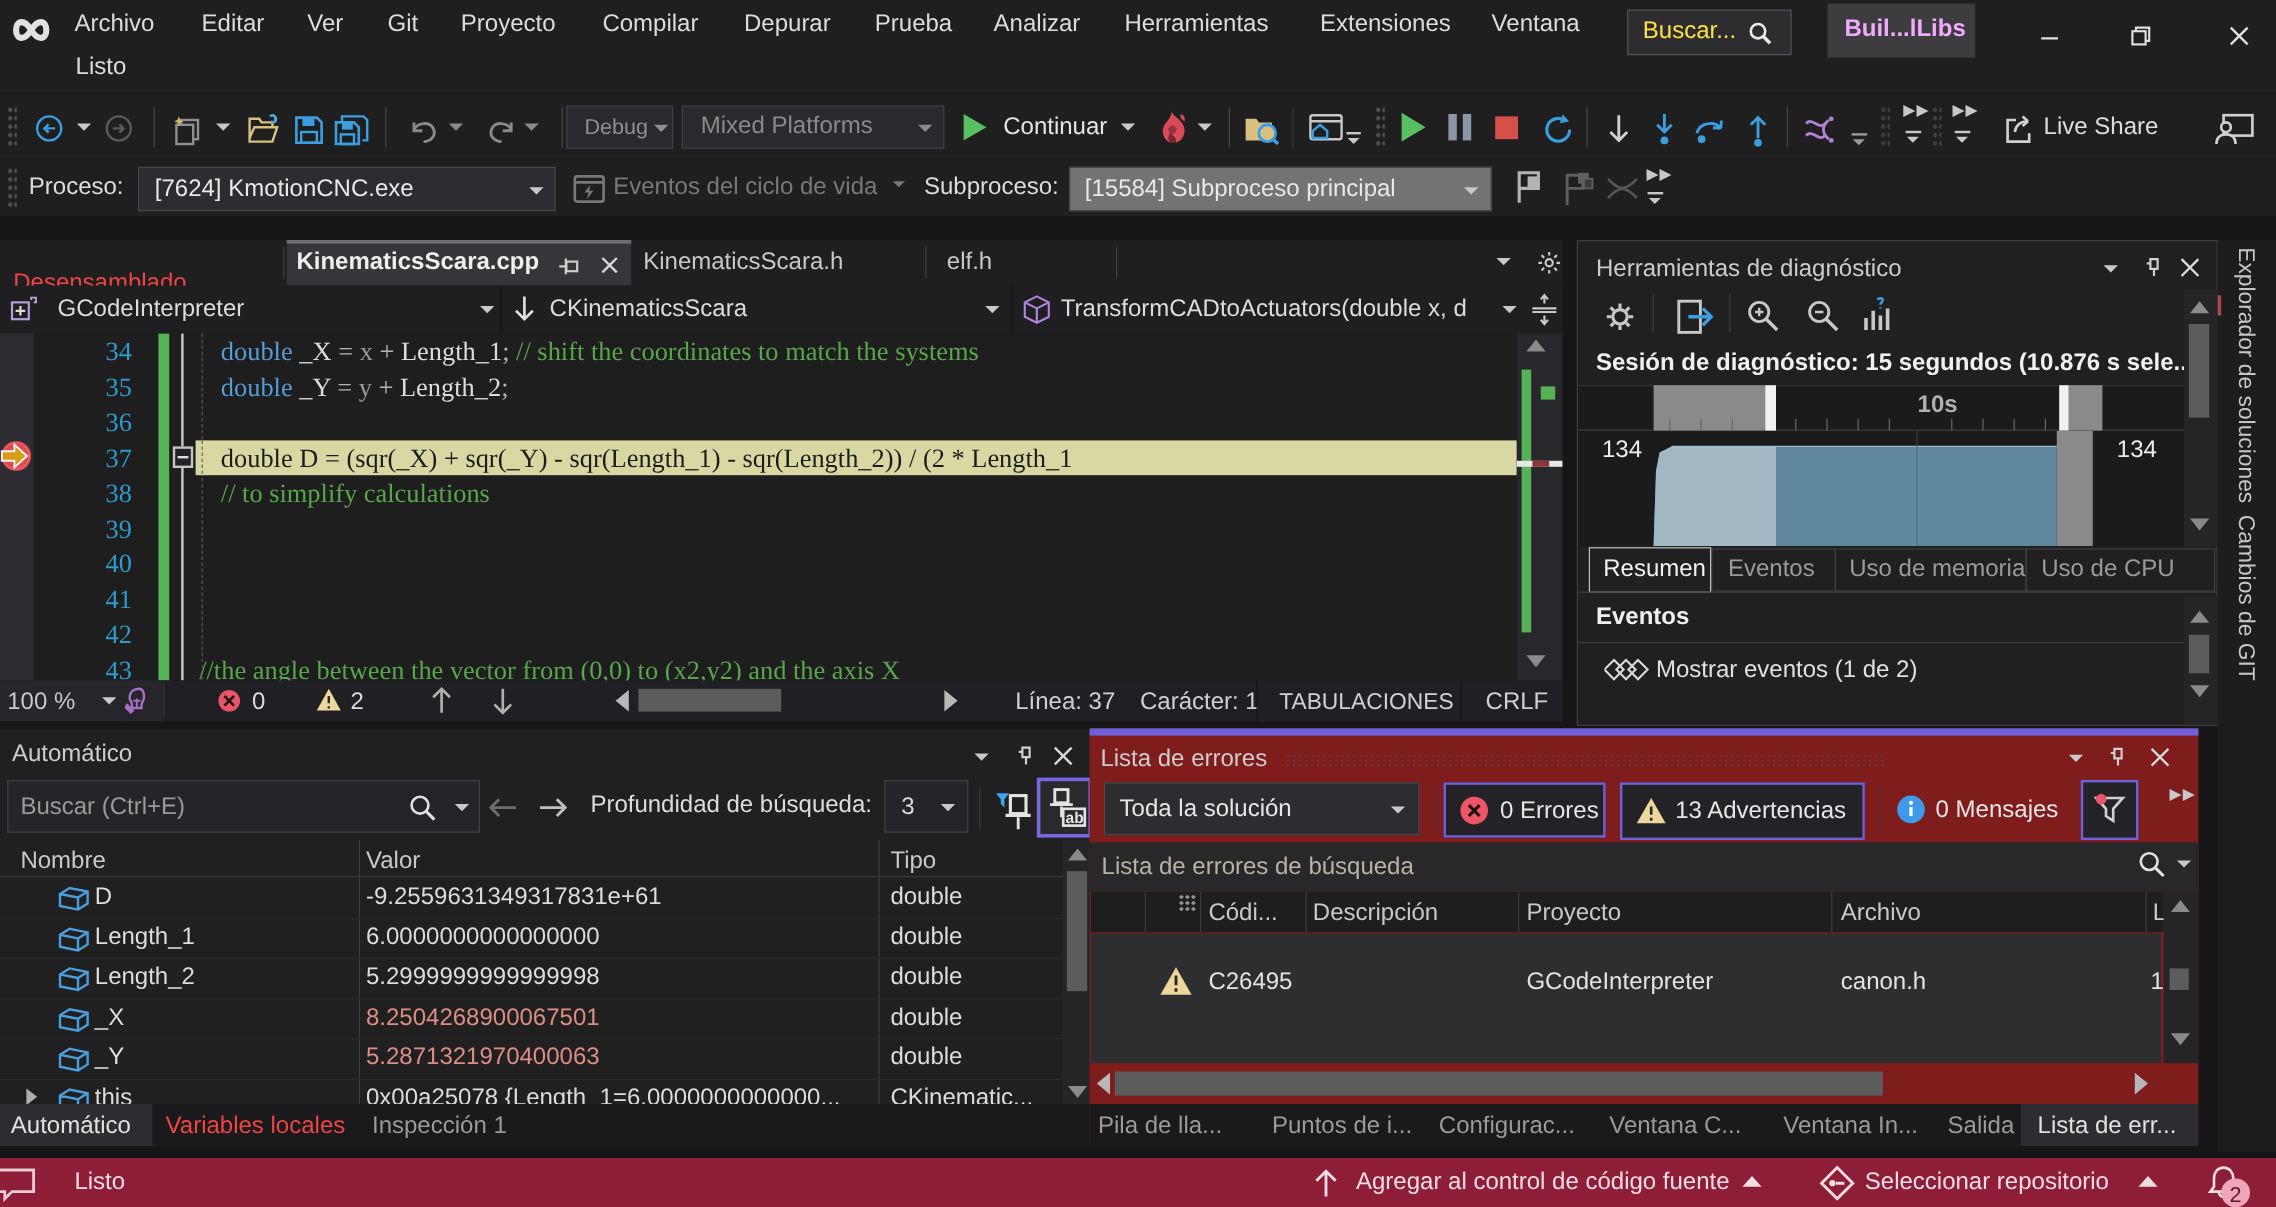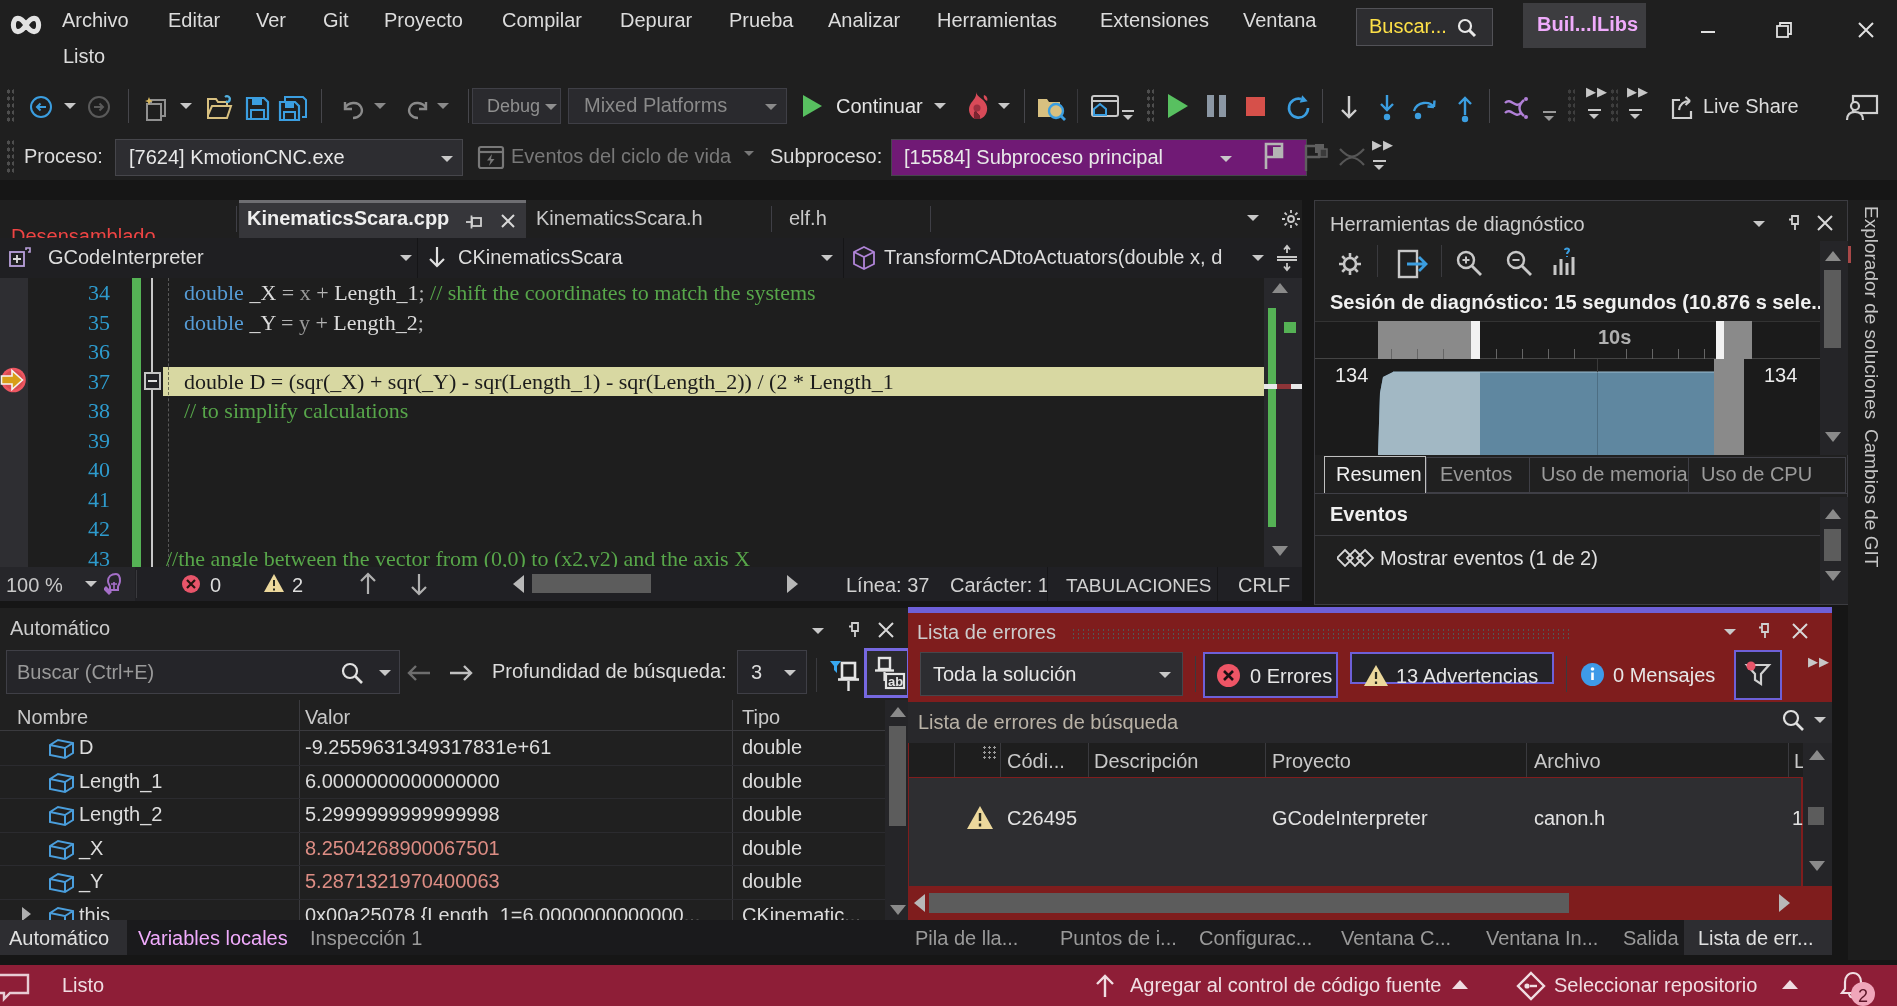--- a/index.html
+++ b/index.html
@@ -192,21 +192,21 @@
     <div class="cd" style="left:325px;top:16px;border-top-color:#c8c8c8"></div>
   </div>
   <svg class="abs" style="left:477px;top:10px" width="28" height="28" viewBox="0 0 28 28">
       <rect x="2" y="4" width="24" height="21" rx="2" fill="none" stroke="#787878" stroke-width="2.2"></rect>
       <path d="M2 9 L26 9" stroke="#787878" stroke-width="2.2"></path>
       <path d="M15 11 L10 17.5 L13.5 17.5 L12 23 L17.5 16 L14 16 Z" fill="#787878"></path>
     </svg>
   <div class="txt" style="left:511px;top:11px;color:#787878">Eventos del ciclo de vida</div>
   <div class="cd" style="left:744px;top:18px;border-top-color:#787878;border-left-width:5px;border-right-width:5px;border-top-width:5px"></div>
   <div class="txt" style="left:770px;top:11px;color:#dcdcdc">Subproceso:</div>
-  <div class="box" style="left:891px;top:6px;width:416px;height:37px;background:#701a75;border-color:#46464b">
+  <div class="box" style="left:891px;top:6px;width:352px;height:37px;background:#737373;border-color:#46464b">
     <span class="txt" style="left:12px;top:5px;color:#e8e8e8">[15584] Subproceso principal</span>
     <div class="cd" style="left:328px;top:16px;border-top-color:#c8c8c8"></div>
   </div>
   <svg class="abs" style="left:1259px;top:7px" width="32" height="32" viewBox="0 0 32 32">
       <path d="M7 29 L7 4 L23 4 L23 17 L7 17" fill="none" stroke="#b4b4b4" stroke-width="2.6"></path>
       <rect x="14" y="7" width="9" height="10" fill="#b4b4b4"></rect>
     </svg>
   <svg class="abs" style="left:1299px;top:9px" width="32" height="32" viewBox="0 0 32 32">
       <path d="M7 29 L7 4 L20 4 L20 15 L7 15" fill="none" stroke="#5f5f5f" stroke-width="2.4"></path>
       <rect x="16" y="2" width="9" height="9" fill="#5f5f5f"></rect>
@@ -570,21 +570,21 @@
   </div>
 
   <div class="abs" style="left:885px;top:92px;width:28px;height:220px;background:#252528"></div>
   <div class="cu" style="left:890px;top:99px;border-left-width:8px;border-right-width:8px;border-bottom-width:10px;border-bottom-color:#8a8a8a"></div>
   <div class="abs" style="left:889px;top:118px;width:17px;height:100px;background:#5c5c5c"></div>
   <div class="cd" style="left:890px;top:297px;border-left-width:8px;border-right-width:8px;border-top-width:10px;border-top-color:#8a8a8a"></div>
 
   <div class="abs" style="left:0;top:312px;width:918px;height:35px;background:#1a1a1c"></div>
   <div class="abs" style="left:0;top:312px;width:127px;height:35px;background:#2d2d31"></div>
   <div class="txt" style="left:9px;top:318px;color:#e0e0e0">Automático</div>
-  <div class="txt" style="left:138px;top:318px;color:#f0abfc">Variables locales</div>
+  <div class="txt" style="left:138px;top:318px;color:#ef4444">Variables locales</div>
   <div class="txt" style="left:310px;top:318px;color:#9a9a9a">Inspección 1</div>
 </div>
 
 <div class="abs" id="errlist" style="left:908px;top:607px;width:924px;height:348px;background:#7f1d1d">
   <div class="abs" style="left:0;top:0;width:924px;height:6px;background:#6e60d8"></div>
   <div class="txt" style="left:9px;top:13px;color:#cccccc">Lista de errores</div>
   <div class="abs" style="left:163px;top:21px;width:500px;height:12px;background-image:radial-gradient(#555 0.9px,transparent 1px);background-size:5px 4px"></div>
   <div class="cd" style="left:816px;top:22px;border-top-color:#c8c8c8"></div>
   <svg class="abs" style="left:847px;top:14px" width="20" height="20" viewBox="0 0 20 20">
       <path d="M7 3 L13 3 L13 11 L7 11 Z M10 11 L10 17 M4 6.5 L7 6.5" fill="none" stroke="#d0d0d0" stroke-width="1.8"></path>
@@ -598,21 +598,21 @@
     <div class="cd" style="left:238px;top:19px;border-top-color:#c8c8c8"></div>
   </div>
   <div class="vsep" style="left:287px;top:49px;height:36px;background:#3a3a3e"></div>
   <div class="abs" style="left:295px;top:45px;width:135px;height:46px;border:2px solid #6e60d8;background:#232327">
     <svg class="abs" style="left:11px;top:9px" width="25" height="25" viewBox="0 0 25 25">
         <circle cx="12.5" cy="12.5" r="11.5" fill="#ee5566"></circle>
         <path d="M8 8 L17 17 M17 8 L8 17" stroke="#1c1014" stroke-width="2.6"></path>
       </svg>
     <span class="txt" style="left:45px;top:10px;color:#e6e6e6">0 Errores</span>
   </div>
-  <div class="abs" style="left:442px;top:45px;width:204px;height:32px;border:2px solid #6e60d8;background:#232327">
+  <div class="abs" style="left:442px;top:45px;width:204px;height:48px;border:2px solid #6e60d8;background:#232327">
     <svg class="abs" style="left:11px;top:10px" width="26" height="23" viewBox="0 0 26 23">
         <path d="M13 1 L25 22 L1 22 Z" fill="#ecd89c"></path>
         <path d="M13 8 L13 15 M13 17.5 L13 20" stroke="#2a2a1e" stroke-width="2.2"></path>
       </svg>
     <span class="txt" style="left:44px;top:10px;color:#e6e6e6">13 Advertencias</span>
   </div>
   <div class="vsep" style="left:658px;top:49px;height:36px;background:#3a3a3e"></div>
   <svg class="abs" style="left:672px;top:55px" width="25" height="25" viewBox="0 0 25 25">
       <circle cx="12.5" cy="12.5" r="11.5" fill="#3e9ae8"></circle>
       <path d="M12.5 10.5 L12.5 18" stroke="#ffffff" stroke-width="2.6"></path>

